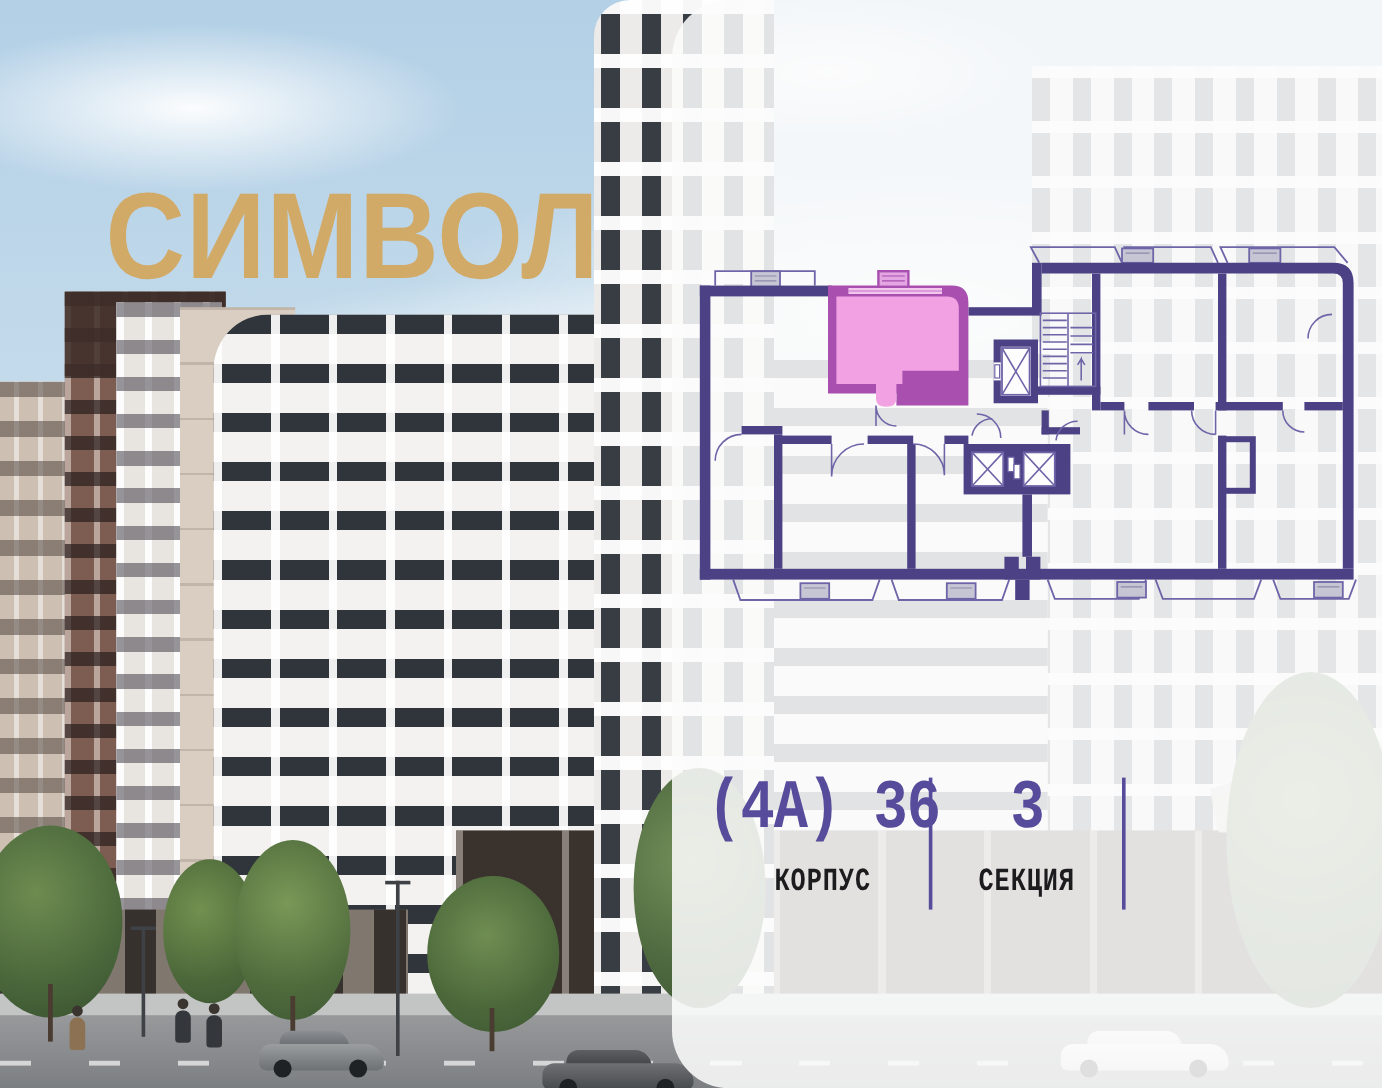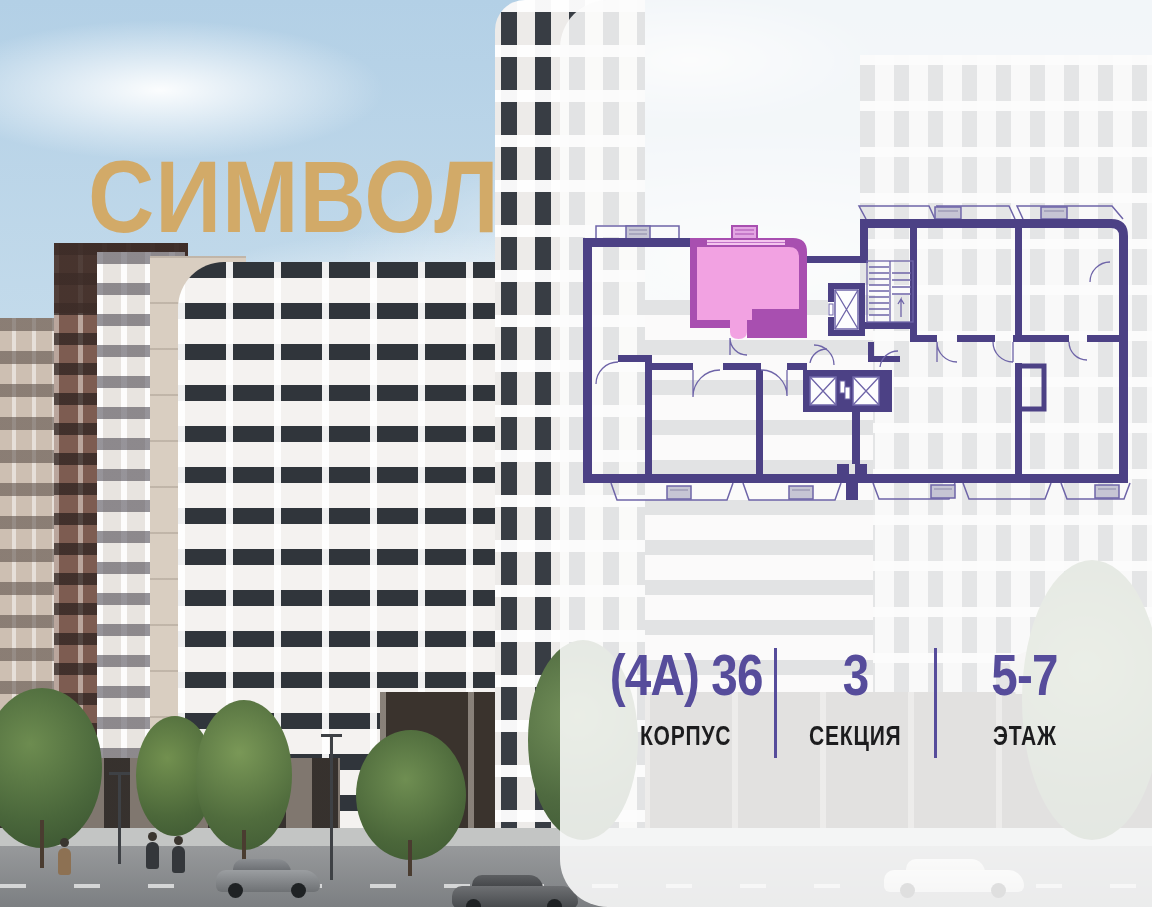--- a/index.html
+++ b/index.html
@@ -87,21 +87,21 @@
   
   .logo{position:absolute;left:88px;top:146px;z-index:5;
     font-weight:bold;font-size:102px;line-height:1;letter-spacing:1px;
     color:var(--logo-gold);transform:scaleX(.9);transform-origin:left top;white-space:nowrap;}
 
   
   .panel{position:absolute;left:560px;top:0;right:0;bottom:0;z-index:10;
     background:var(--panel-bg);border-radius:48px 0 0 48px;}
   .plan{position:absolute;left:23px;top:203px;}
 
-  .info{position:absolute;left:38px;top:645px;width:514px;display:flex;align-items:stretch;}
+  .info{position:absolute;left:38px;top:645px;width:514px;display:flex;align-items:stretch;font-family:Liberation Mono, monospace;}
   .col{display:flex;flex-direction:column;align-items:center;}
   .c1,.c3{width:176px;}
   .c2{width:158px;}
   .val{font-weight:bold;font-size:58px;line-height:1.05;letter-spacing:-1px;white-space:nowrap;
     color:var(--accent-purple);transform:scaleX(.82);transform-origin:center top;}
   .lbl{margin-top:15px;font-weight:bold;font-size:27px;letter-spacing:1px;white-space:nowrap;
     color:var(--label-black);transform:scaleX(.78);transform-origin:center top;}
   .vdiv{width:3px;height:110px;margin-top:3px;background:var(--accent-purple);}
 </style>
 </head>
@@ -313,20 +313,16 @@
       <div class="col c1">
         <div class="val">(4А) 36</div>
         <div class="lbl">КОРПУС</div>
       </div>
       <div class="vdiv"></div>
       <div class="col c2">
         <div class="val">3</div>
         <div class="lbl">СЕКЦИЯ</div>
       </div>
       <div class="vdiv"></div>
-      <div class="col c3">
-        <div class="val">5-7</div>
-        <div class="lbl">ЭТАЖ</div>
-      </div>
     </div>
 
   </div>
 </div>
 
 </body></html>

